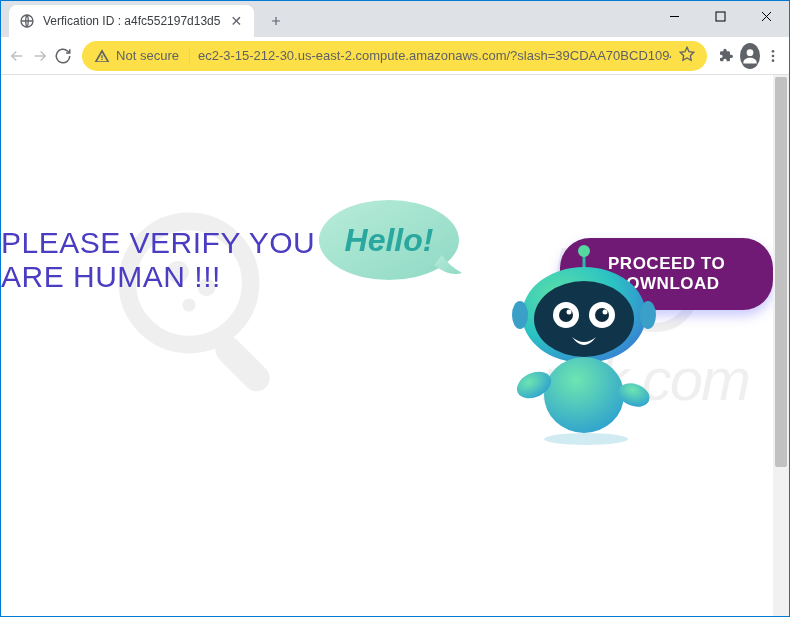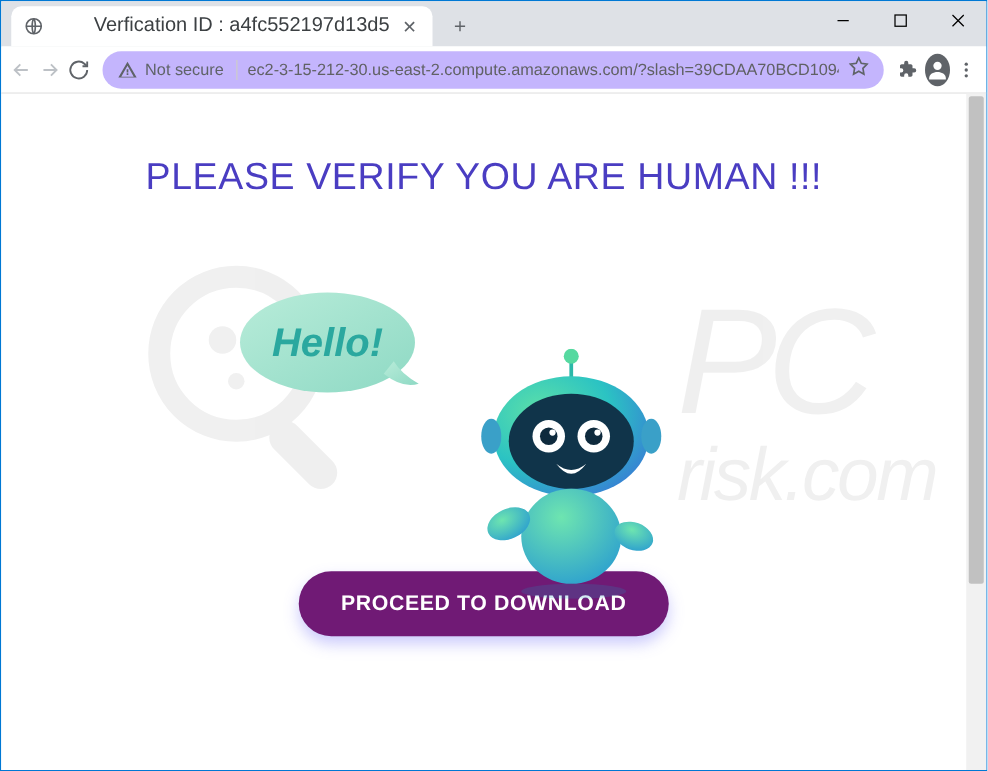--- a/index.html
+++ b/index.html
@@ -3,44 +3,44 @@
 <meta charset="utf-8">
 <style>
 * { margin: 0; padding: 0; box-sizing: border-box; }
 body { font-family: -apple-system, BlinkMacSystemFont, 'Segoe UI', Arial, sans-serif; width: 790px; height: 617px; overflow: hidden; background: #fff; }
 
 .window { width: 790px; height: 617px; border: 1px solid #0078d4; display: flex; flex-direction: column; }
 
 .tabbar { height: 36px; background: #dee1e6; display: flex; align-items: flex-end; padding-left: 8px; position: relative; }
 .tab { background: #fff; height: 32px; border-radius: 8px 8px 0 0; display: flex; align-items: center; padding: 0 10px; min-width: 190px; gap: 8px; }
 .tab-favicon { width: 16px; height: 16px; color: #5f6368; }
-.tab-title { font-size: 16px; color: #3c4043; white-space: nowrap; overflow: hidden; margin-left: 32px; }
+.tab-title { font-size: 12px; color: #3c4043; white-space: nowrap; overflow: hidden; }
 .tab-close { width: 16px; height: 16px; color: #5f6368; display: flex; align-items: center; justify-content: center; font-size: 14px; }
 .newtab { width: 28px; height: 28px; display: flex; align-items: center; justify-content: center; color: #5f6368; margin-left: 8px; margin-bottom: 2px; }
 
 .window-controls { position: absolute; right: 0; top: 0; display: flex; height: 30px; }
 .wc { width: 46px; height: 30px; display: flex; align-items: center; justify-content: center; color: #000; }
 
 .toolbar { height: 38px; background: #fff; border-bottom: 1px solid #e0e0e0; display: flex; align-items: center; padding: 0 6px; gap: 4px; }
 .tb-btn { width: 30px; height: 30px; display: flex; align-items: center; justify-content: center; color: #5f6368; border-radius: 50%; }
 .tb-btn.disabled { color: #bdc1c6; }
-.addrbar { flex: 1; height: 30px; background: #c4b5fd; border-radius: 15px; display: flex; align-items: center; padding: 0 12px; gap: 8px; margin: 0 6px; }
+.addrbar { flex: 1; height: 30px; background: #fde047; border-radius: 15px; display: flex; align-items: center; padding: 0 12px; gap: 8px; margin: 0 6px; }
 .addr-security { display: flex; align-items: center; gap: 6px; color: #5f6368; font-size: 13px; border-right: 1px solid #ccc; padding-right: 10px; }
 .addr-url { flex: 1; font-size: 13px; color: #606164; white-space: nowrap; overflow: hidden; }
 .addr-star { color: #5f6368; }
 .avatar { width: 26px; height: 26px; border-radius: 50%; background: #5f6368; display: flex; align-items: center; justify-content: center; }
 
 .content { flex: 1; position: relative; overflow: hidden; background: #fff; }
 .scrollbar-track { position: absolute; right: 0; top: 0; width: 16px; height: 100%; background: #f1f1f1; }
 .scrollbar-thumb { position: absolute; right: 2px; top: 2px; width: 12px; height: 72%; background: #c1c1c1; border-radius: 2px; }
 
 .watermark { position: absolute; inset: 0; display: flex; align-items: center; justify-content: center; opacity: 0.06; pointer-events: none; }
 .wm-magnifier { position: absolute; left: 100px; top: 120px; }
 
-.page { position: relative; padding-top: 50px; display: flex; flex-direction: column; align-items: center; width: calc(100% - 16px); }
+.page { position: relative; padding-top: 50px; display: flex; align-items: center; width: calc(100% - 16px); }
 .headline { font-size: 30px; font-weight: 500; color: #4a3dc2; letter-spacing: 0.5px; }
 
 .illustration { margin-top: 40px; width: 340px; height: 230px; position: relative; font-style: italic; }
 
 .cta { margin-top: 28px; background: #701a75; color: #fff; font-size: 17px; font-weight: 600; letter-spacing: 0.5px; border: none; border-radius: 30px; padding: 16px 34px; box-shadow: 0 6px 12px rgba(107,104,245,0.35); }
 
 
 .robot-body { position: absolute; left: 140px; top: 80px; }
 .speech { position: absolute; left: -30px; top: 30px; }
 

